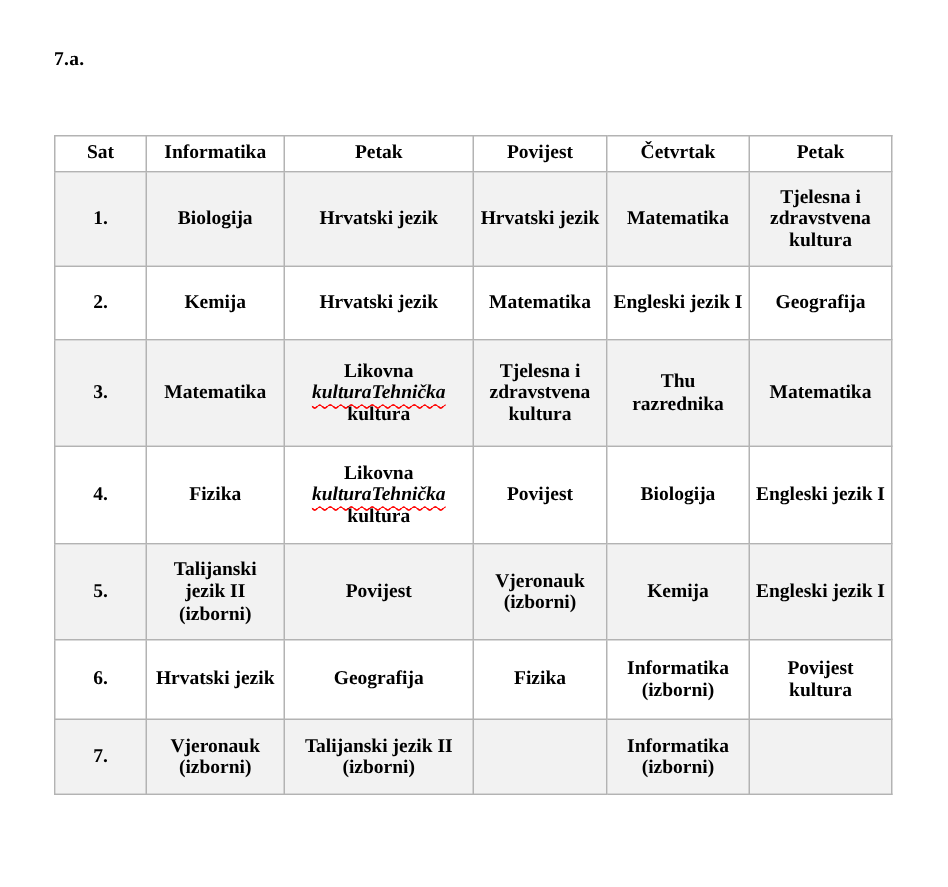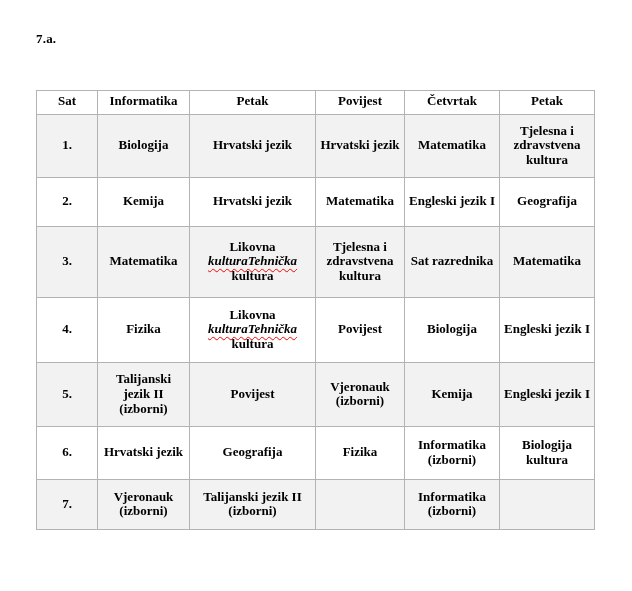--- a/index.html
+++ b/index.html
@@ -89,21 +89,21 @@
           <td>Hrvatski jezik</td>
           <td>Matematika</td>
           <td>Engleski jezik I</td>
           <td>Geografija</td>
         </tr>
         <tr class="shaded">
           <td>3.</td>
           <td>Matematika</td>
           <td>Likovna <span class="spell-error">kulturaTehnička</span> kultura</td>
           <td>Tjelesna i zdravstvena kultura</td>
-          <td>Sat razrednika</td>
+          <td>Thu razrednika</td>
           <td>Matematika</td>
         </tr>
         <tr class="plain">
           <td>4.</td>
           <td>Fizika</td>
           <td>Likovna <span class="spell-error">kulturaTehnička</span> kultura</td>
           <td>Povijest</td>
           <td>Biologija</td>
           <td>Engleski jezik I</td>
         </tr>
@@ -114,21 +114,21 @@
           <td>Vjeronauk (izborni)</td>
           <td>Kemija</td>
           <td>Engleski jezik I</td>
         </tr>
         <tr class="plain">
           <td>6.</td>
           <td>Hrvatski jezik</td>
           <td>Geografija</td>
           <td>Fizika</td>
           <td>Informatika (izborni)</td>
-          <td>Biologija kultura</td>
+          <td>Povijest kultura</td>
         </tr>
         <tr class="shaded">
           <td>7.</td>
           <td>Vjeronauk (izborni)</td>
           <td>Talijanski jezik II (izborni)</td>
           <td></td>
           <td>Informatika (izborni)</td>
           <td></td>
         </tr>
       </tbody>

